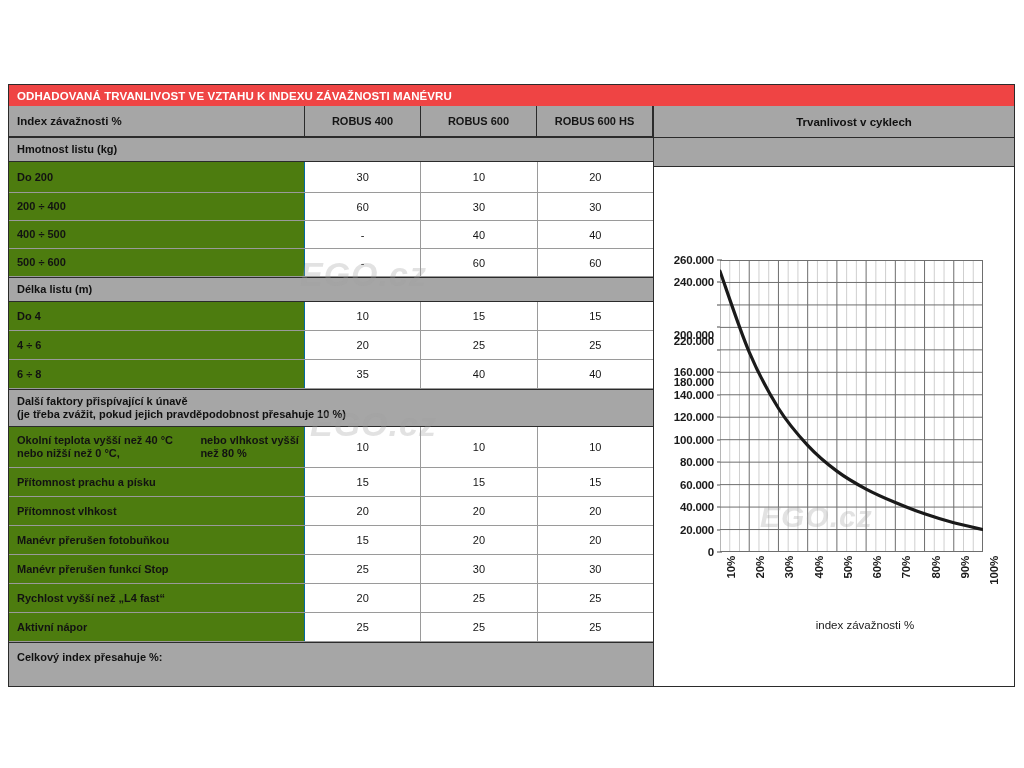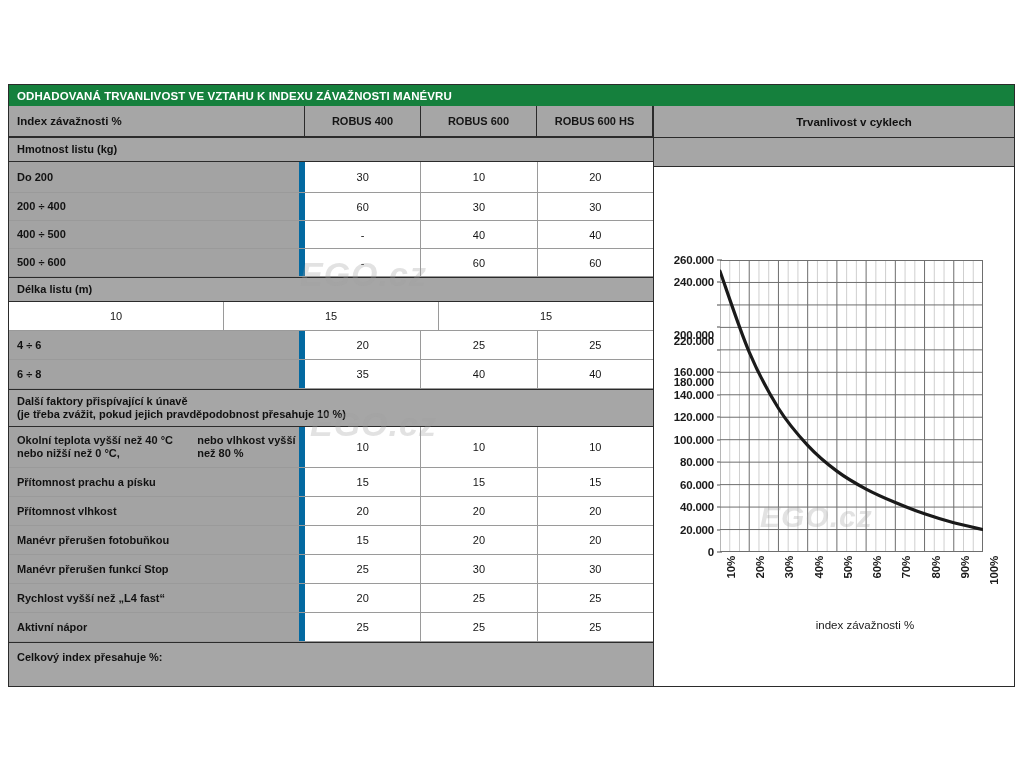--- a/index.html
+++ b/index.html
@@ -27,21 +27,21 @@
     height: 603px;
     border: 1px solid #2b2b2b;
     box-sizing: border-box;
     display: flex;
     flex-direction: column;
     background: #ffffff;
   }
 
   
   .title-bar {
-    background: #15803d;
+    background: #ef4444;
     color: #ffffff;
     font-size: 11.5px;
     font-weight: bold;
     letter-spacing: 0.1px;
     padding: 5px 8px 5px 8px;
     height: 21px;
     box-sizing: border-box;
     line-height: 12px;
     white-space: nowrap;
     overflow: hidden;
@@ -75,29 +75,29 @@
   .row {
     display: flex;
     box-sizing: border-box;
     border-bottom: 1px solid #9a9a9a;
   }
   .row:last-child { border-bottom: none; }
 
   .cell-label {
     width: 296px;
     flex: 0 0 296px;
-    background: #a3a3a3;
+    background: #4d7c0f;
     color: #121212;
     font-size: 11px;
     font-weight: bold;
     display: flex;
     align-items: center;
     padding: 0 0 0 8px;
     box-sizing: border-box;
-    border-right: 6px solid #0369a1;
+    border-right: 1px solid #0369a1;
     line-height: 13px;
   }
 
   .cell-val {
     flex: 1 1 0;
     background: #ffffff;
     color: #151515;
     font-size: 11px;
     display: flex;
     align-items: center;
@@ -296,20 +296,21 @@
         <div class="row h-28">
           <div class="cell-label">500 ÷ 600</div>
           <div class="cell-val">-</div>
           <div class="cell-val">60</div>
           <div class="cell-val">60</div>
         </div>
 
         <div class="row-section">Délka listu (m)</div>
 
         <div class="row h-29">
+          <div class="cell-label">Do 4</div>
           <div class="cell-val">10</div>
           <div class="cell-val">15</div>
           <div class="cell-val">15</div>
         </div>
         <div class="row h-29">
           <div class="cell-label"> 4 ÷ 6</div>
           <div class="cell-val">20</div>
           <div class="cell-val">25</div>
           <div class="cell-val">25</div>
         </div>

